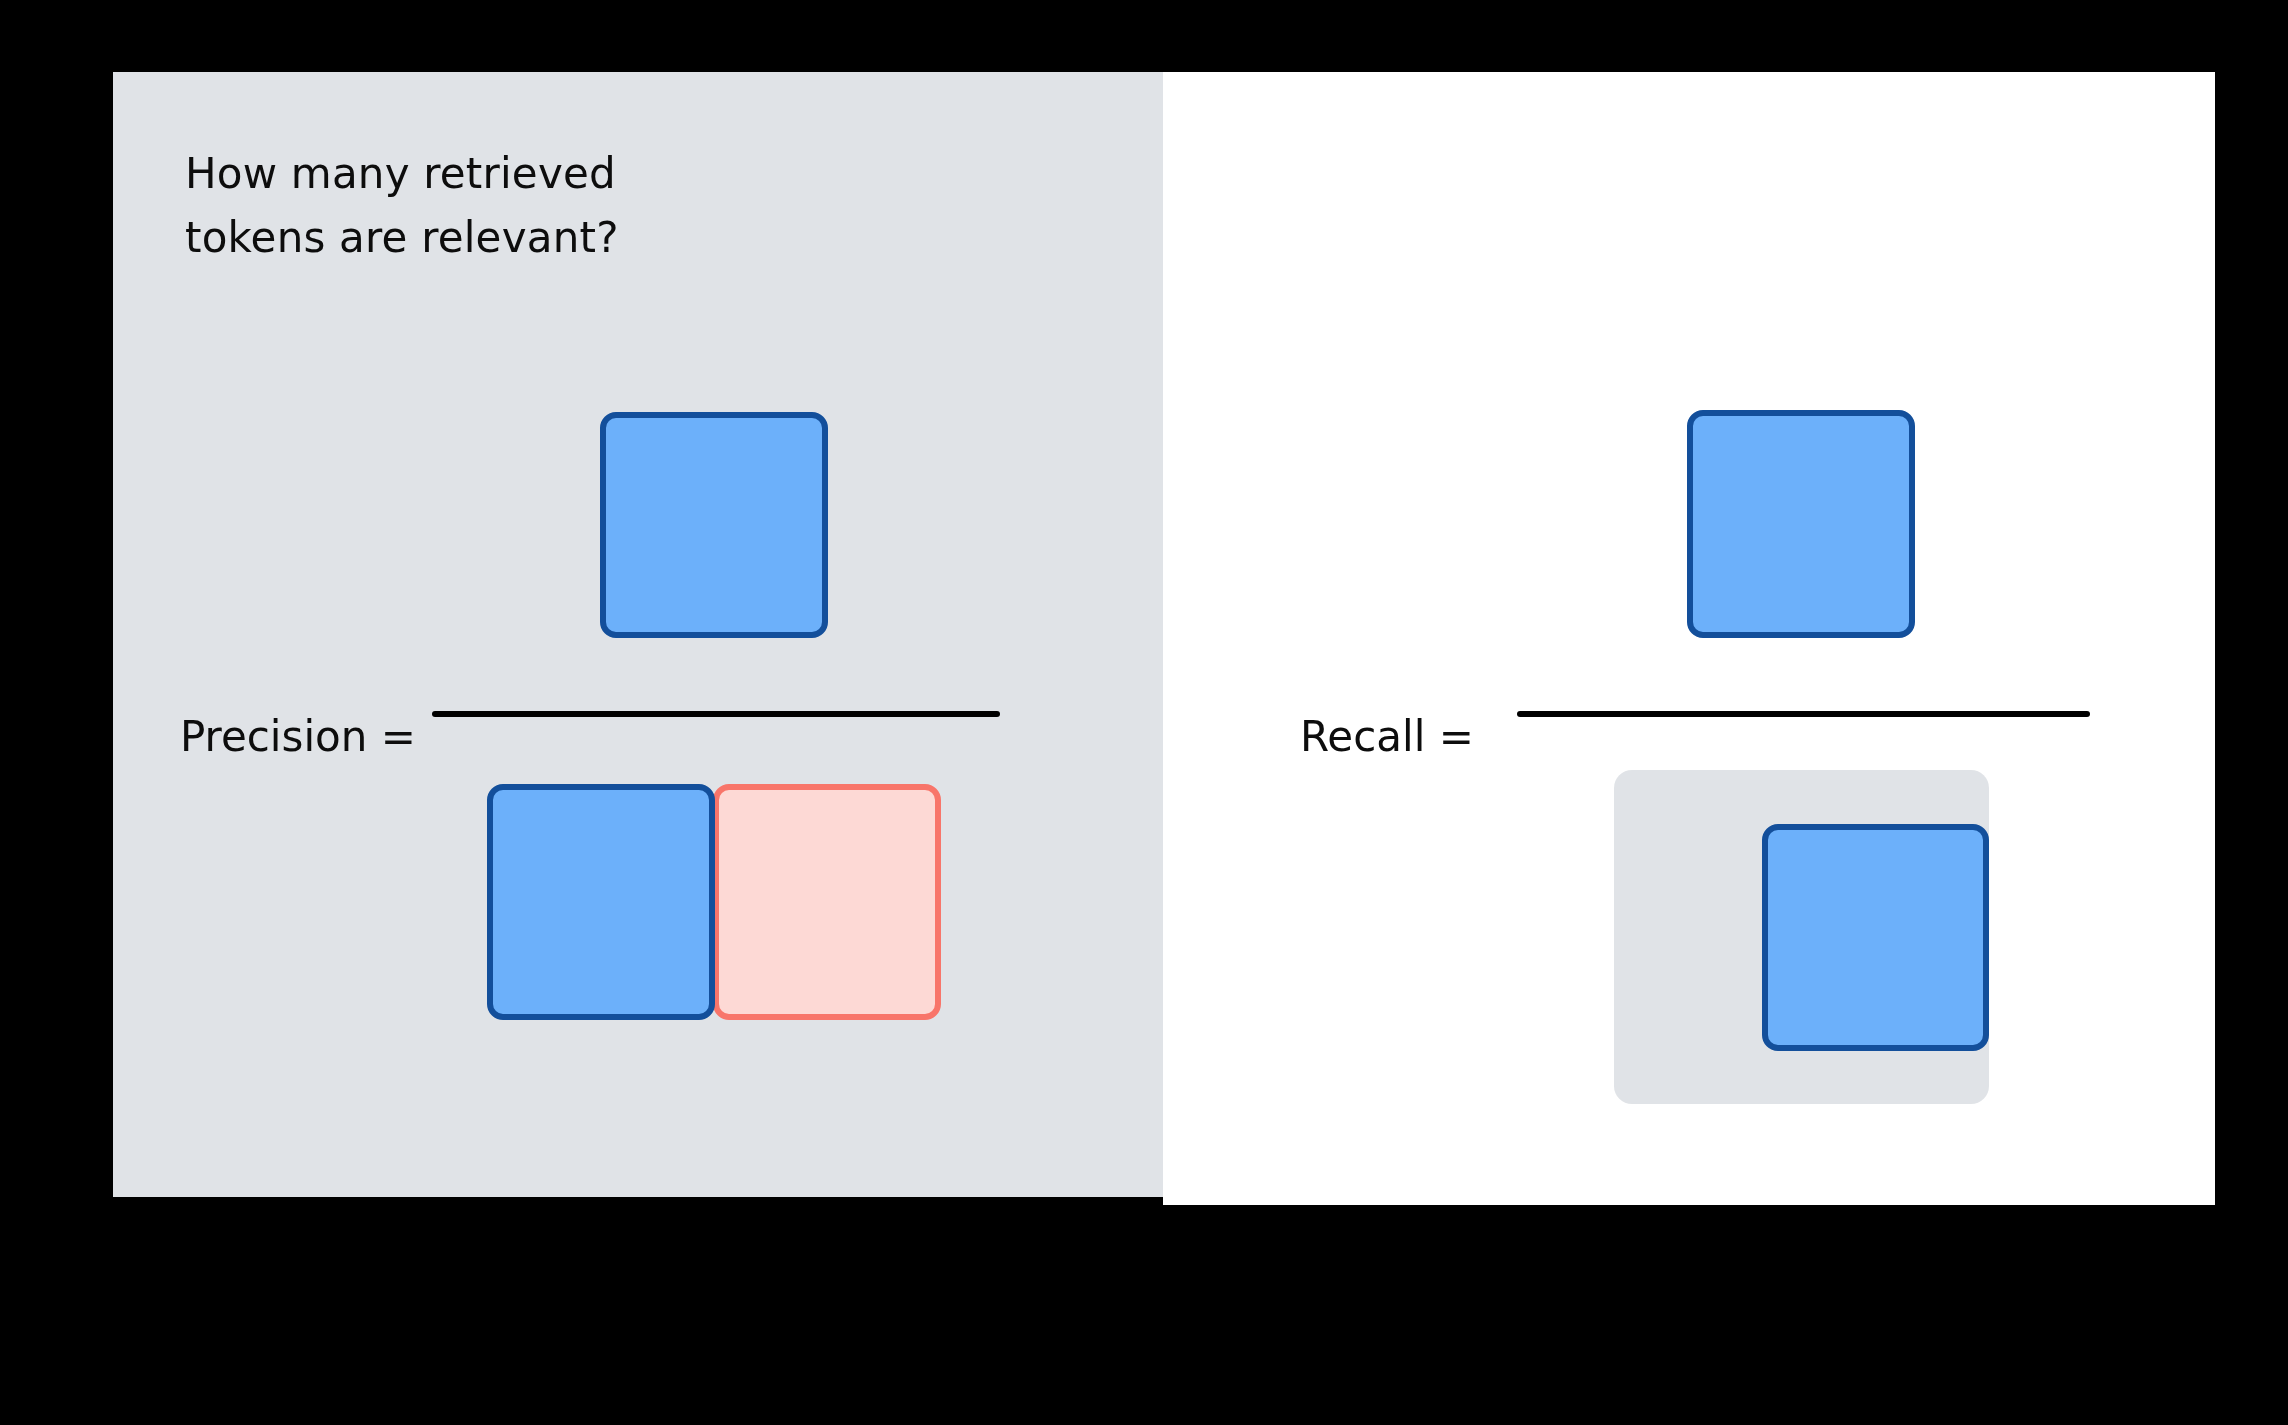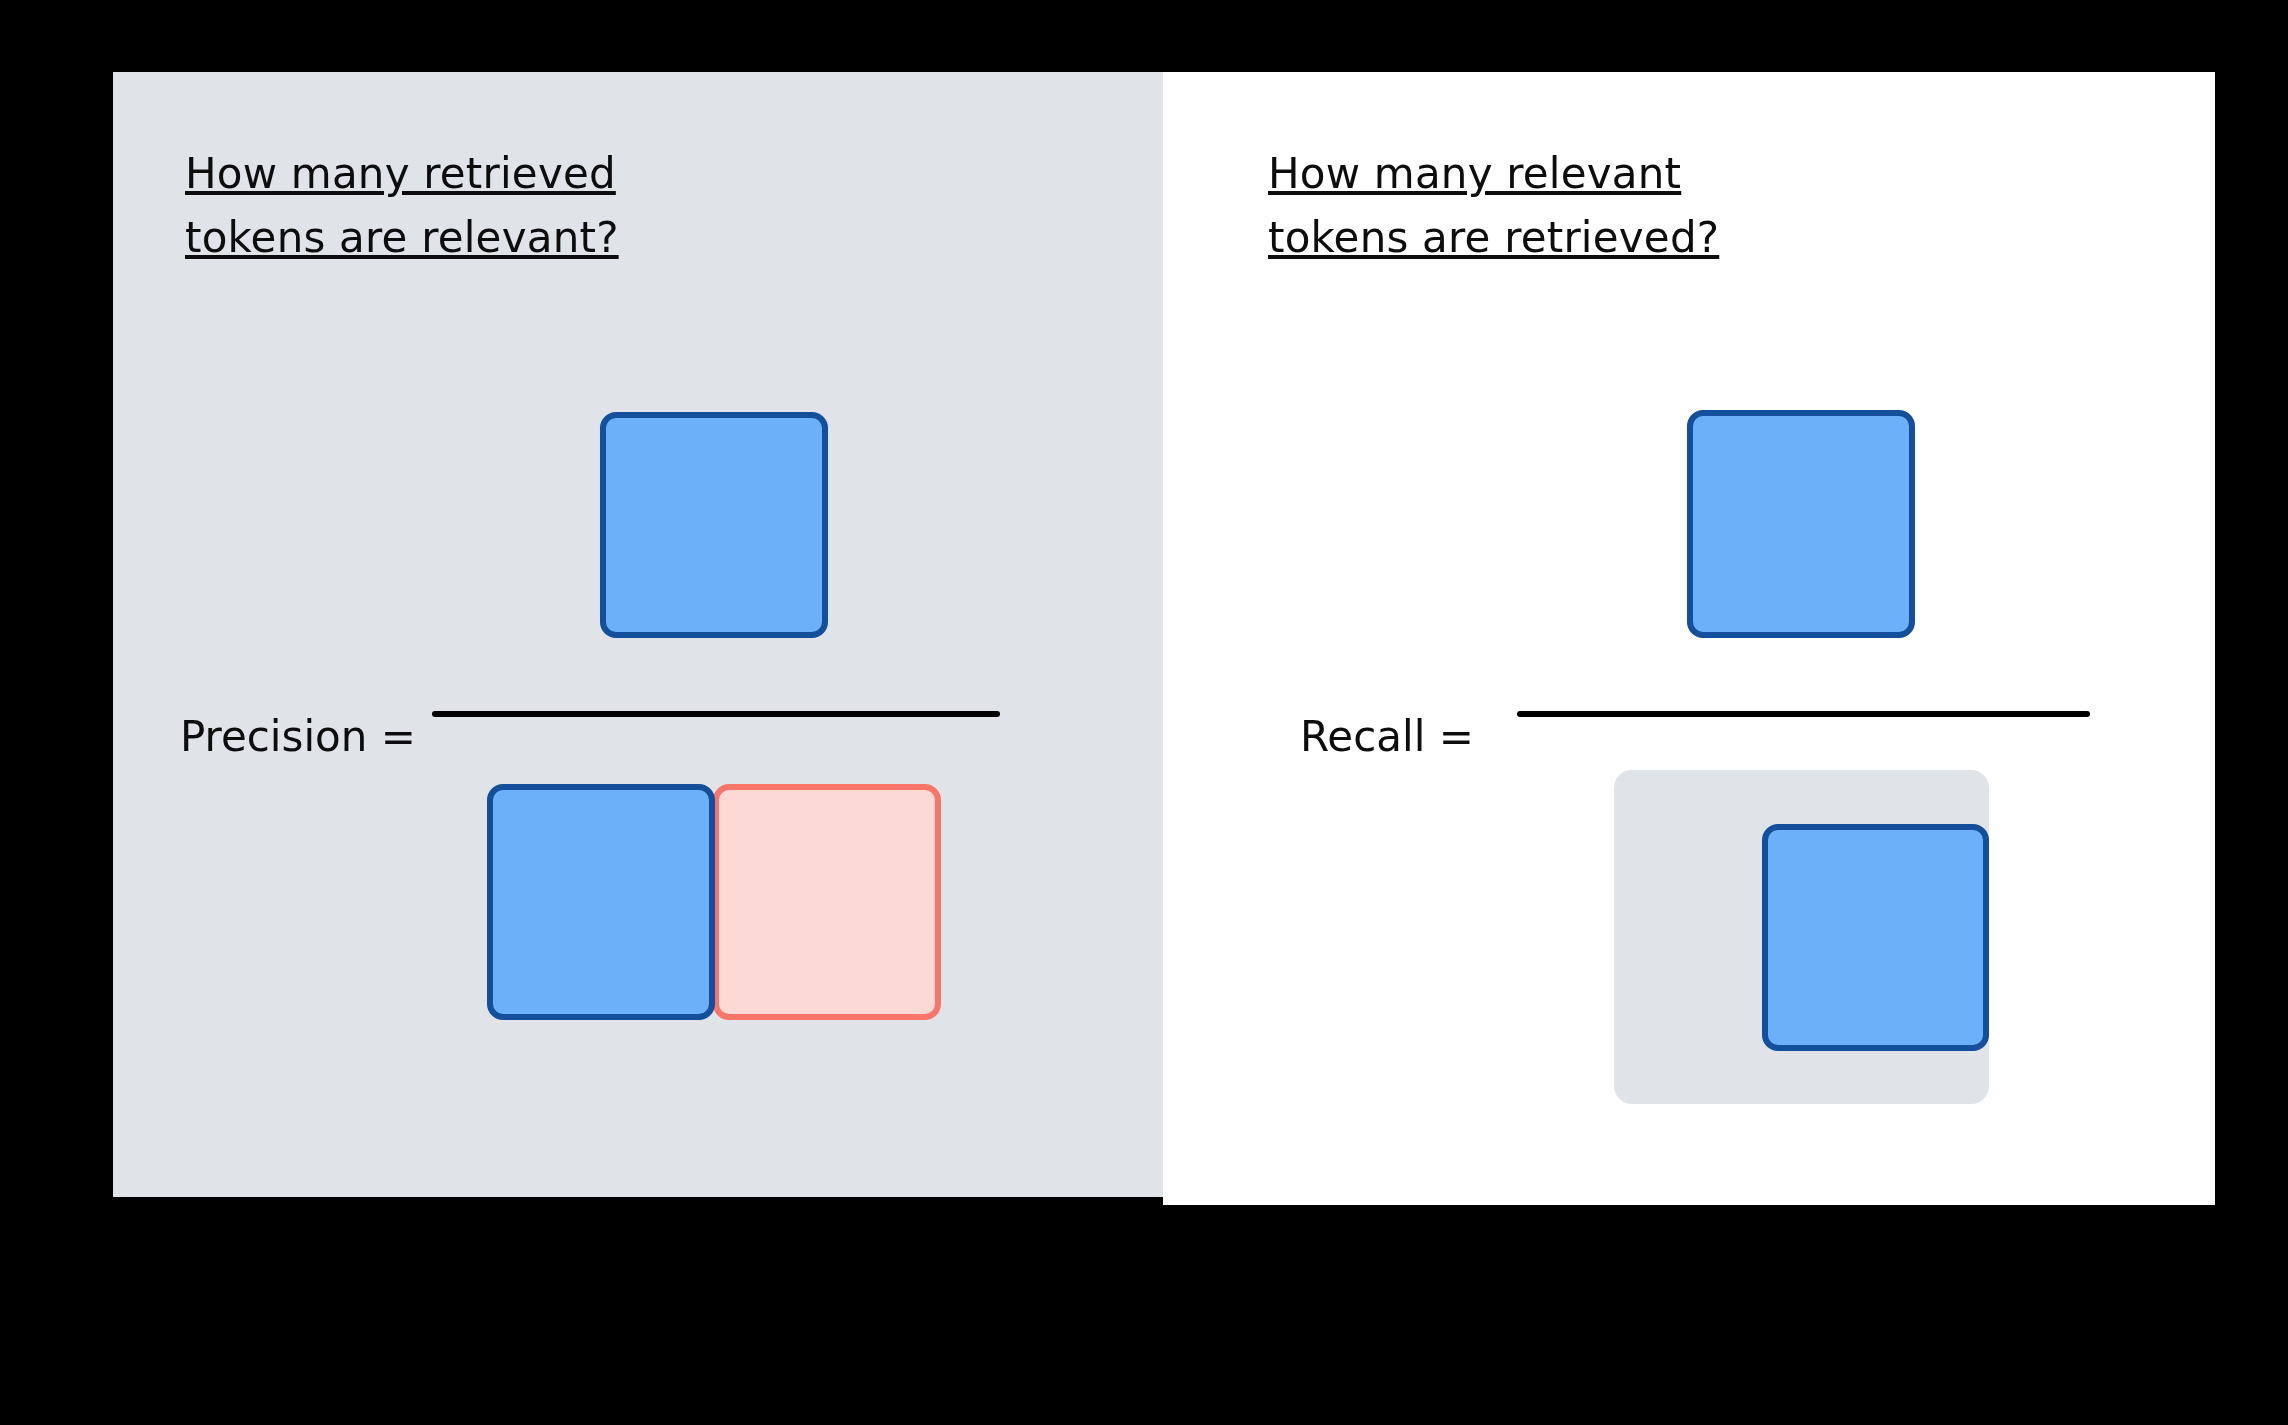--- a/index.html
+++ b/index.html
@@ -44,21 +44,20 @@
 
   
   .question {
     position: absolute;
     color: #0d0d0d;
     font-size: 42px;
     line-height: 64px;
     letter-spacing: 0.2px;
     white-space: pre-line;
     font-weight: 400;
-    text-decoration: underline;
   }
   #question-precision { left: 185px; top: 142px; }
   #question-recall    { left: 1268px; top: 142px; }
 
   
   .formula-label {
     position: absolute;
     color: #0d0d0d;
     font-size: 42px;
     line-height: 46px;
@@ -144,22 +143,20 @@
 
   <div class="token token-blue" id="precision-numerator-relevant"></div>
 
   <div class="token token-blue" id="precision-denominator-relevant"></div>
 
   <div class="token token-pink" id="precision-denominator-irrelevant"></div>
 
   <div class="panel" id="panel-recall">
   </div>
 
-  <div class="question" id="question-recall">How many relevant
-tokens are retrieved?</div>
 
   <div class="formula-label" id="label-recall">Recall =</div>
 
   <div class="fraction-bar" id="bar-recall"></div>
 
   <div class="token token-blue" id="recall-numerator-relevant"></div>
 
   <div id="recall-denominator-group">
     <div id="recall-denominator-relevant"></div>
   </div>

